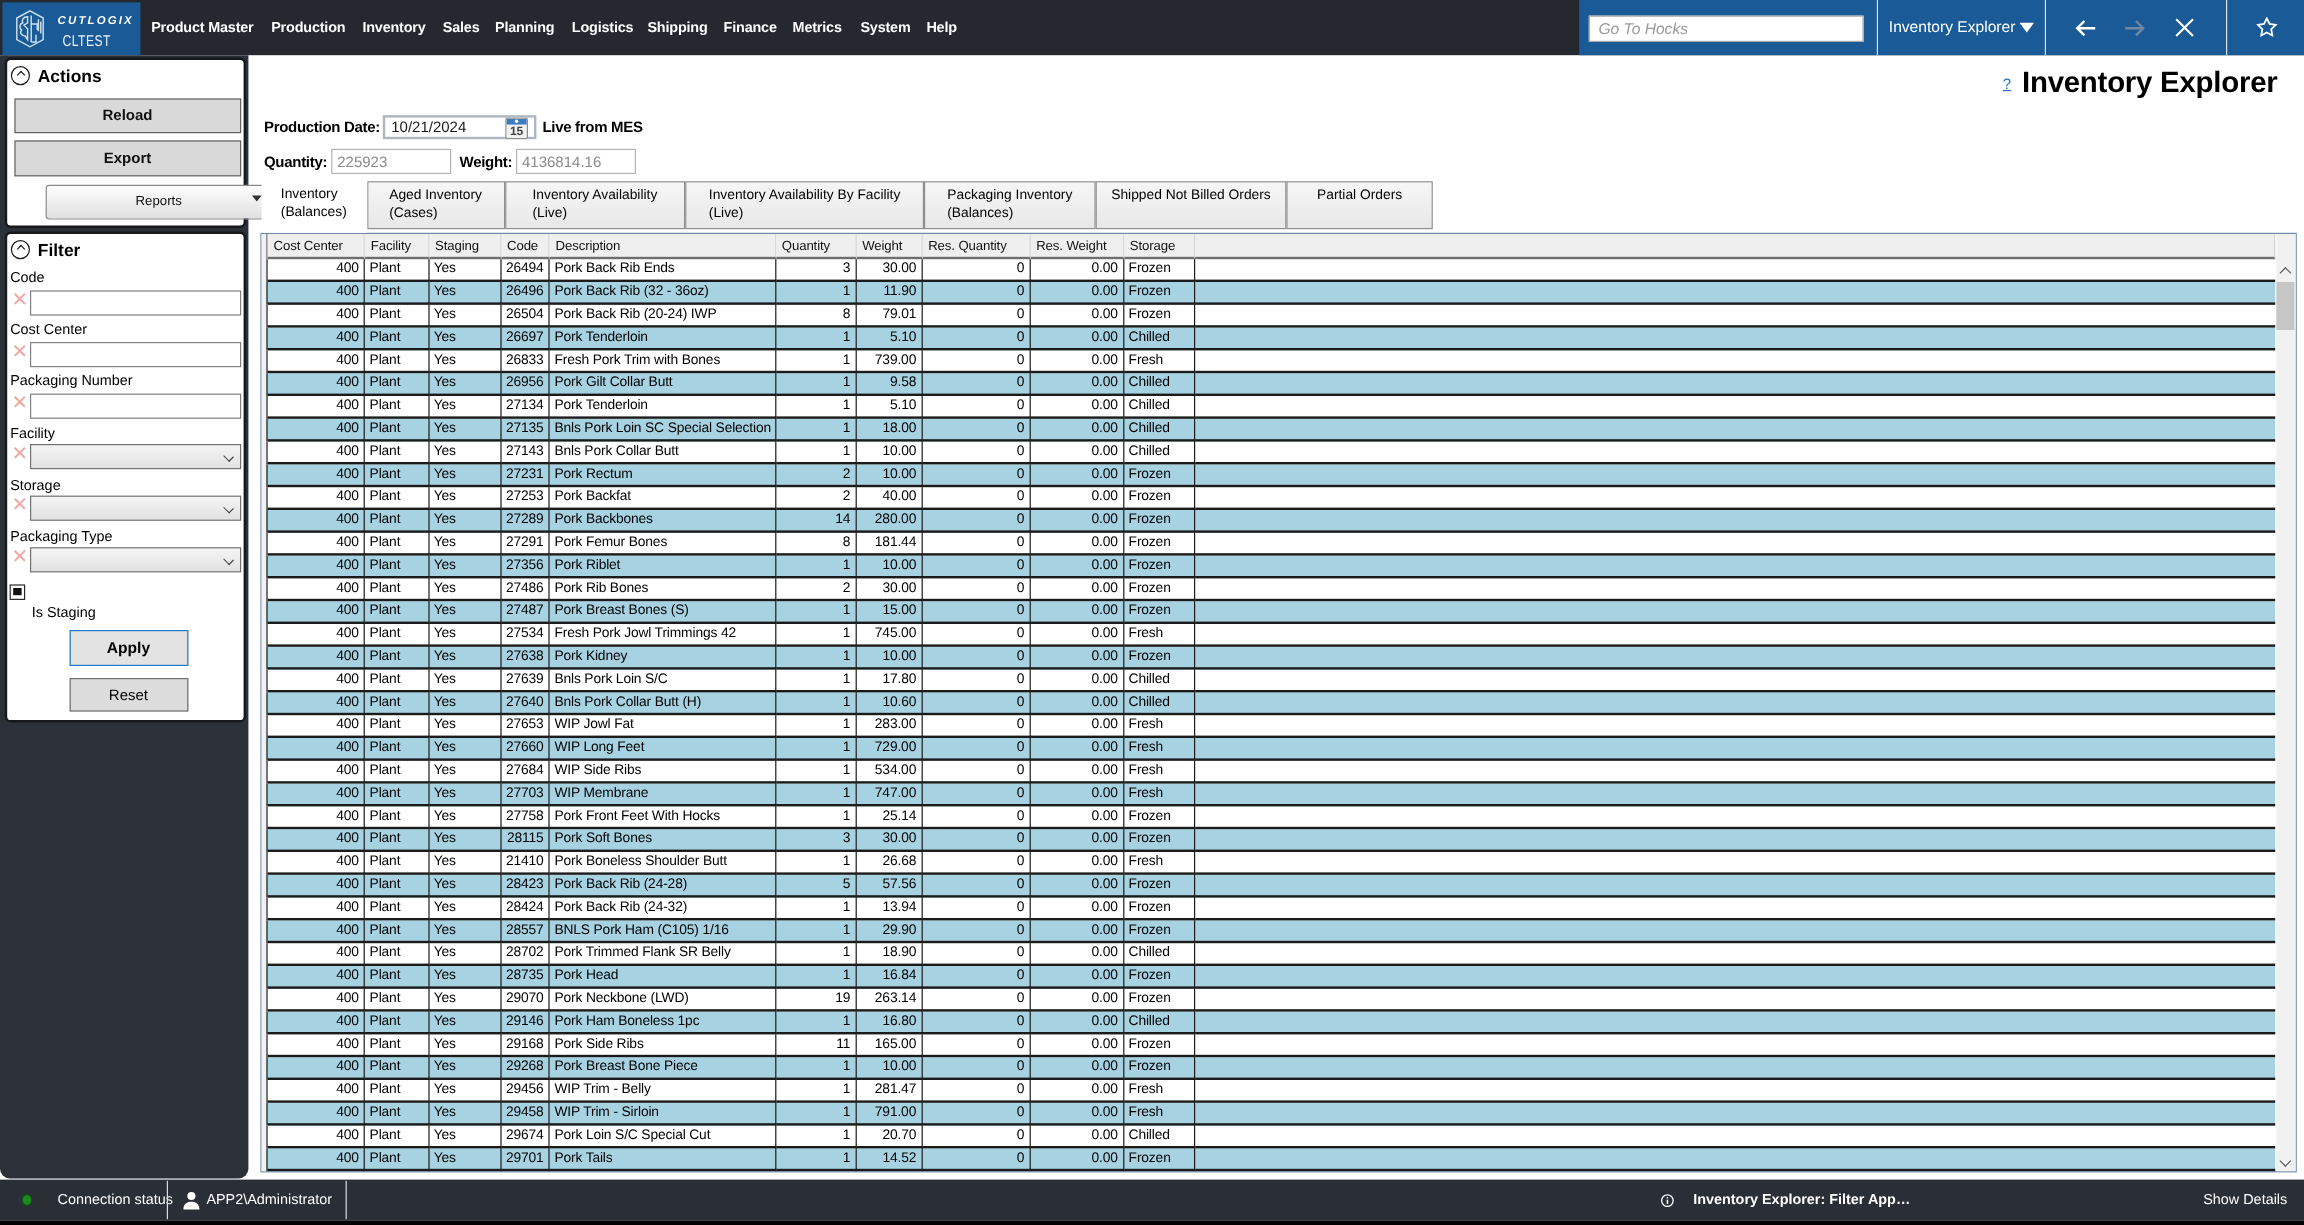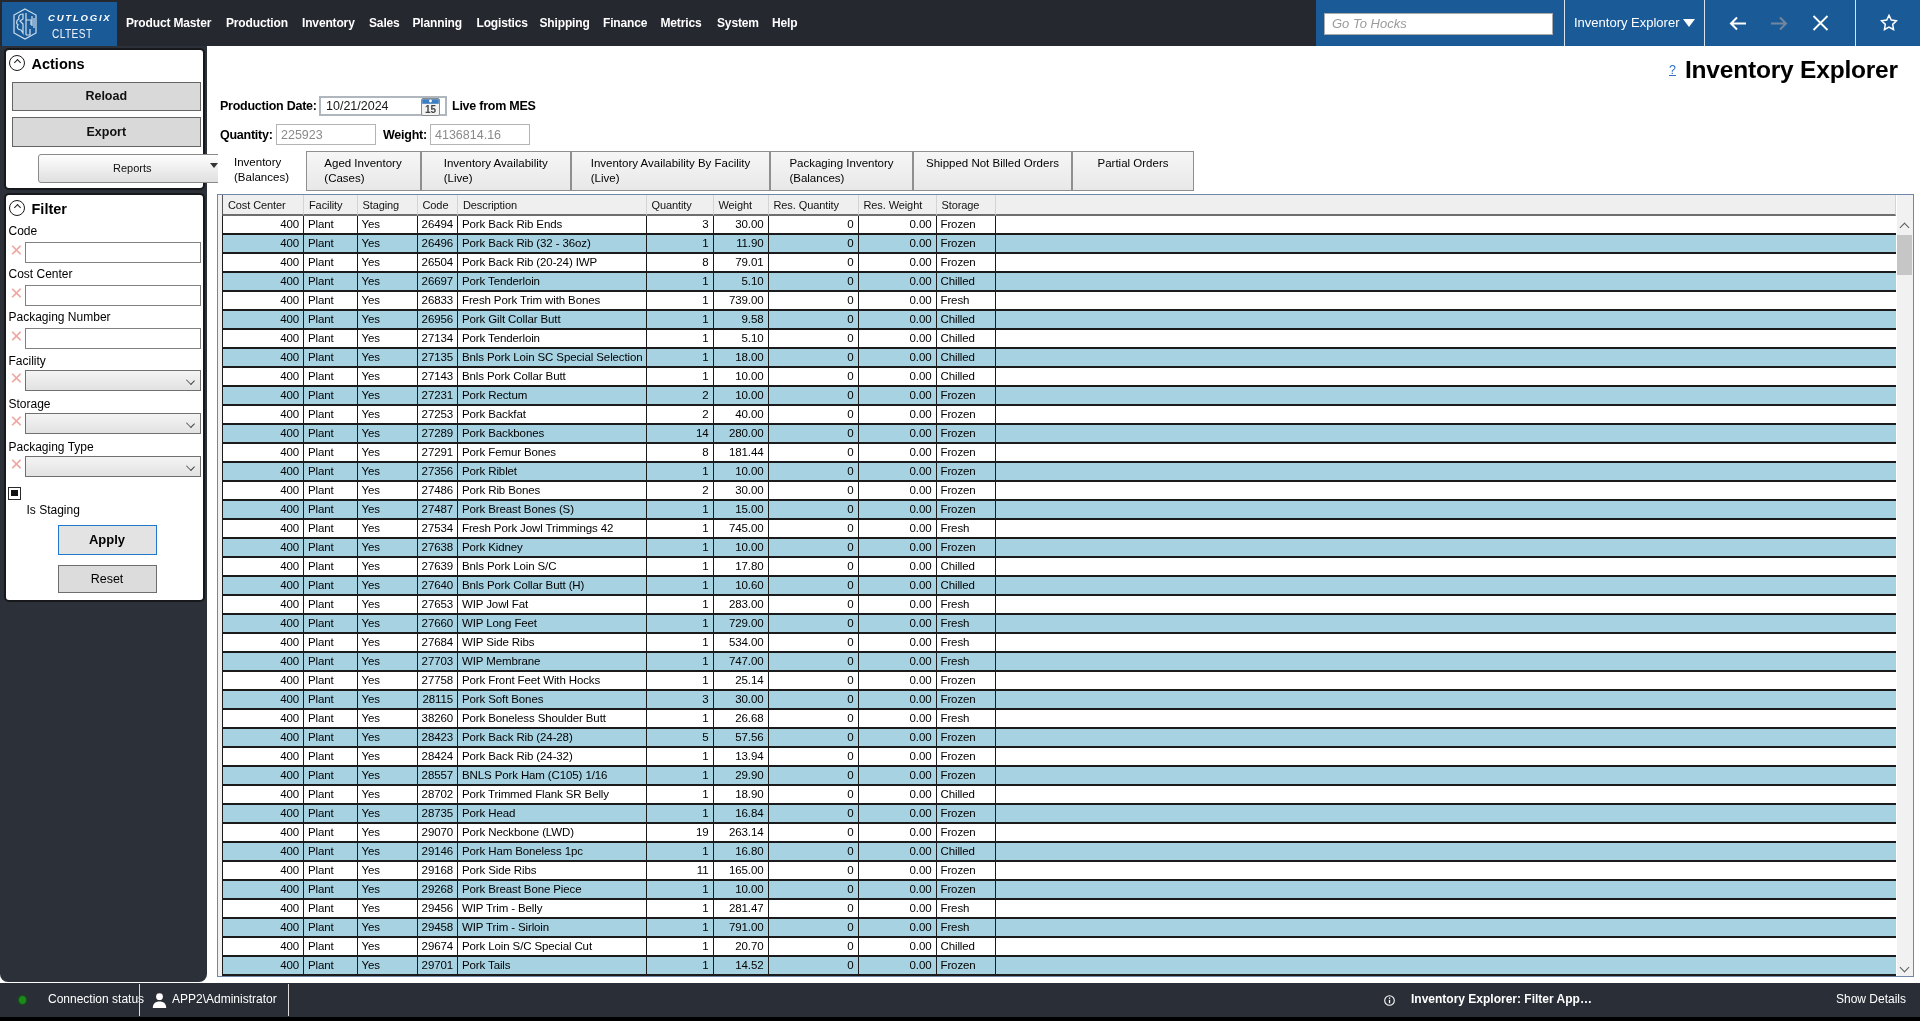--- a/index.html
+++ b/index.html
@@ -595,21 +595,21 @@
         <div class="dc r" style="width:55px">30.00</div>
         <div class="dc r" style="width:90px">0</div>
         <div class="dc r" style="width:78px">0.00</div>
         <div class="dc" style="width:59px">Frozen</div>
         <div class="dc" style="width:900.5px"></div>
       </div>
       <div class="drow">
         <div class="dc r" style="width:81px">400</div>
         <div class="dc" style="width:53.5px">Plant</div>
         <div class="dc" style="width:60px">Yes</div>
-        <div class="dc r" style="width:40.5px">38260</div>
+        <div class="dc r" style="width:40.5px">21410</div>
         <div class="dc" style="width:188.5px">Pork Boneless Shoulder Butt</div>
         <div class="dc r" style="width:67px">1</div>
         <div class="dc r" style="width:55px">26.68</div>
         <div class="dc r" style="width:90px">0</div>
         <div class="dc r" style="width:78px">0.00</div>
         <div class="dc" style="width:59px">Fresh</div>
         <div class="dc" style="width:900.5px"></div>
       </div>
       <div class="drow blue">
         <div class="dc r" style="width:81px">400</div>

